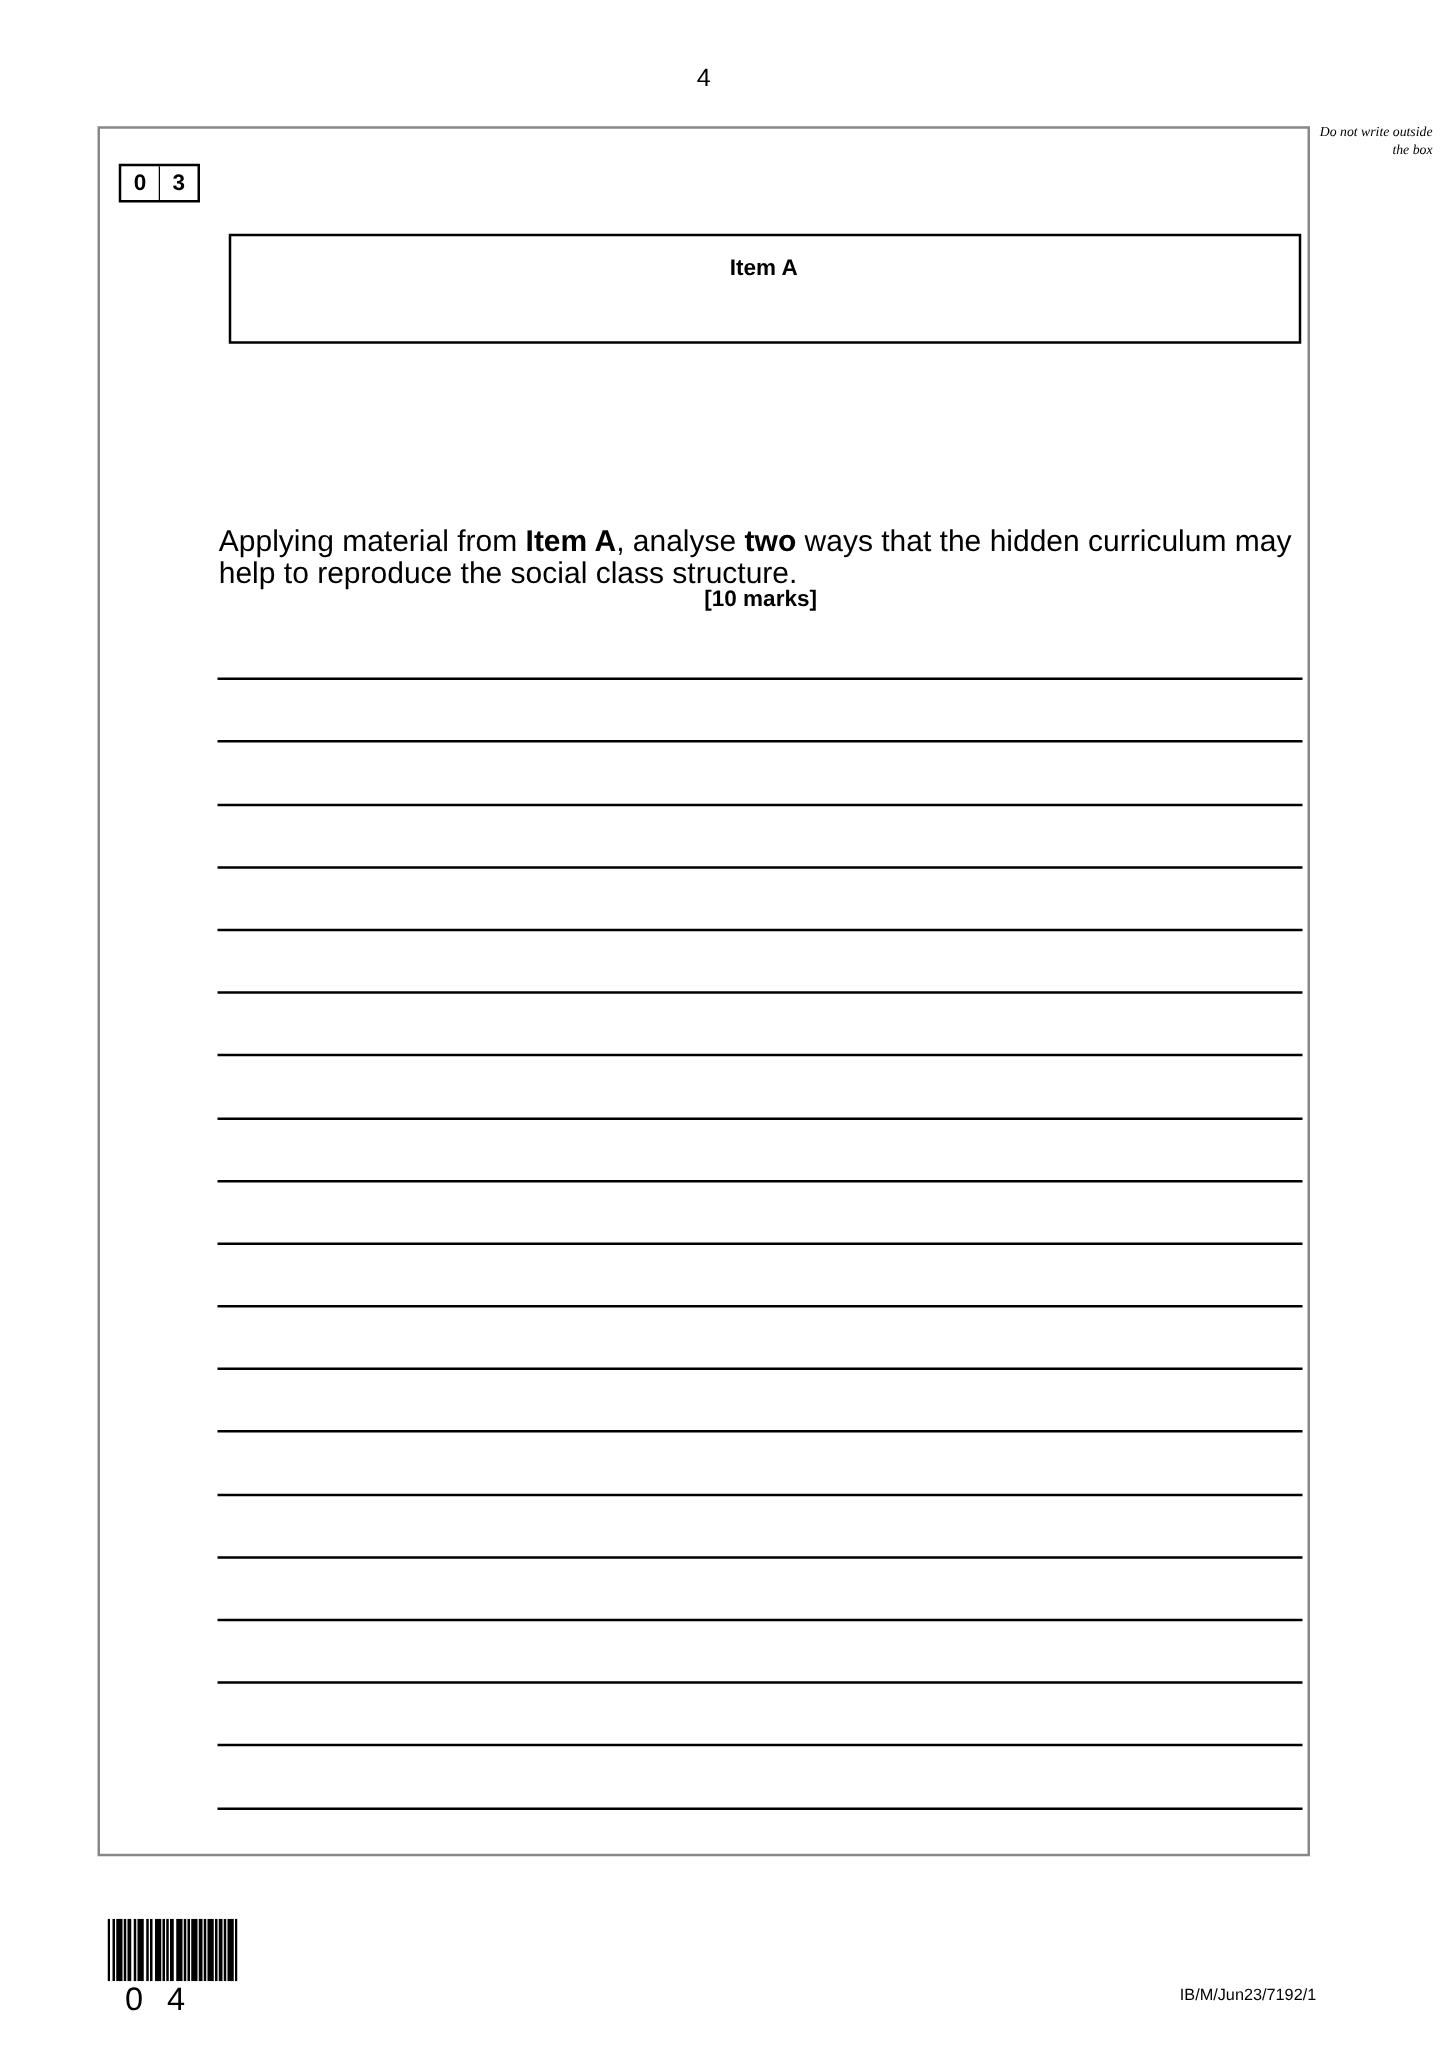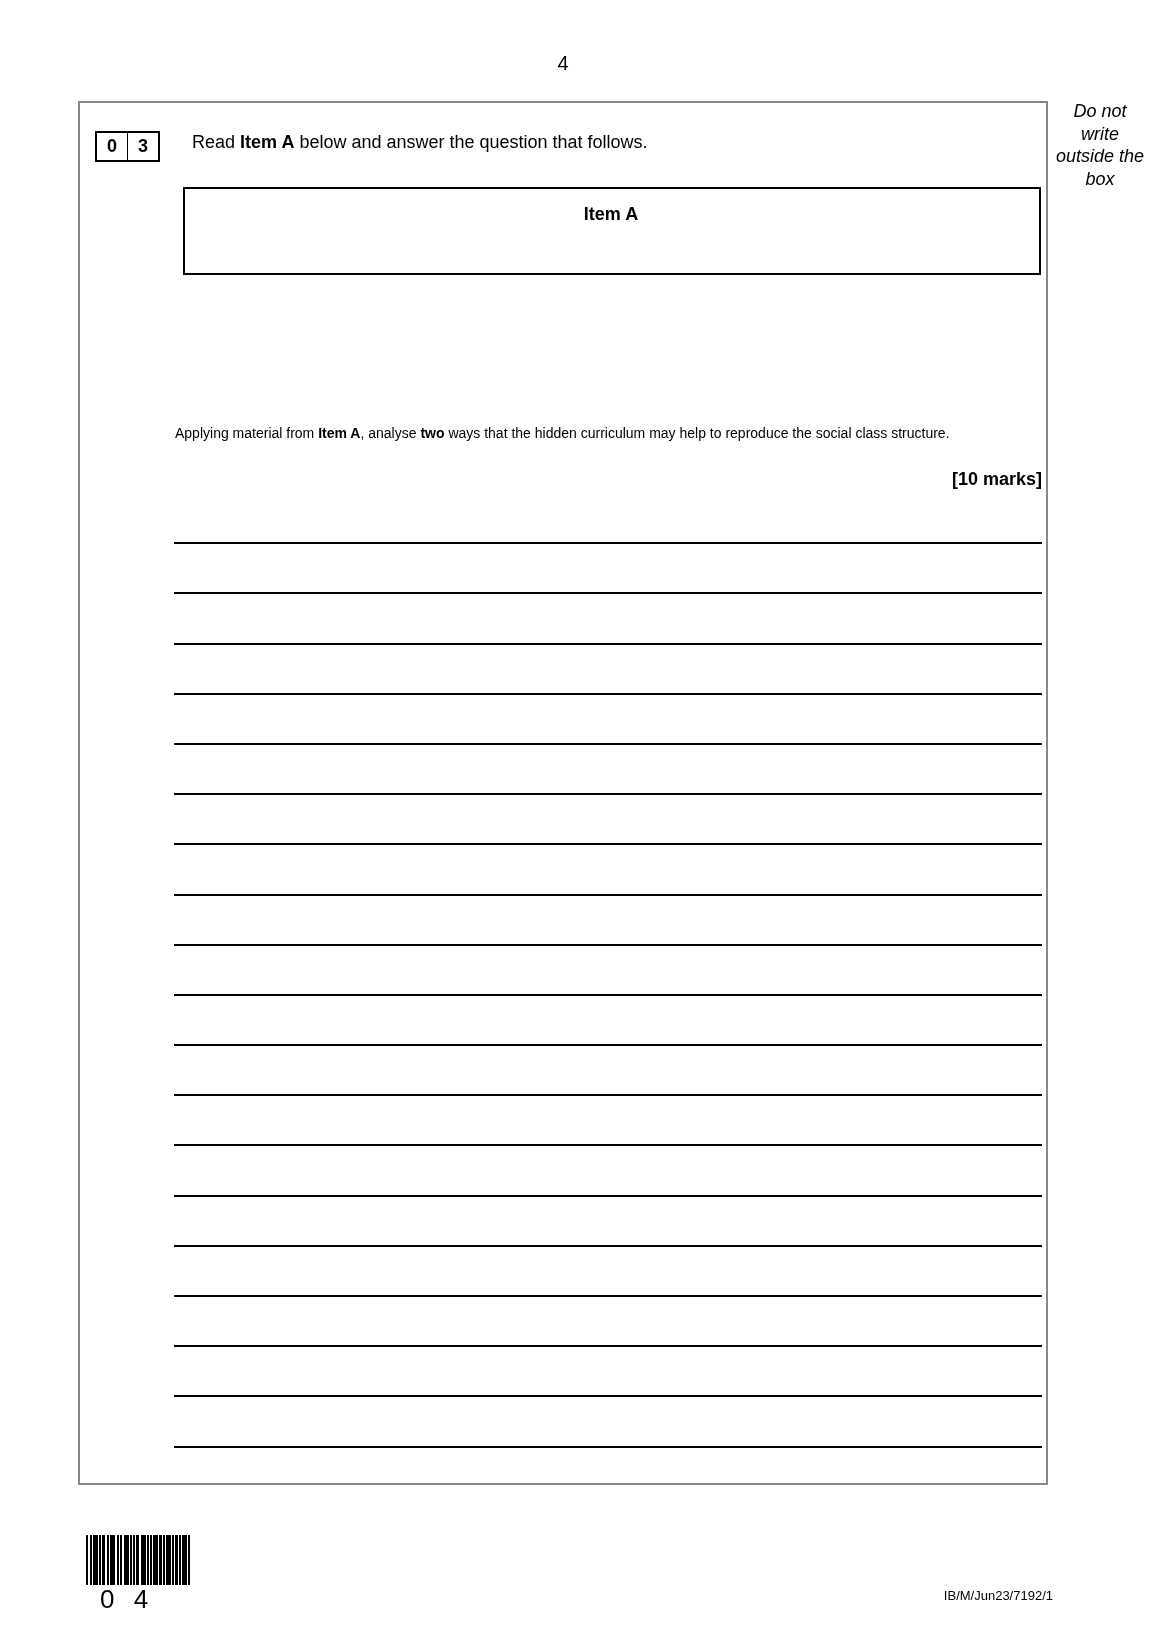--- a/index.html
+++ b/index.html
@@ -20,24 +20,25 @@
     width: 970px;
     text-align: center;
     font-size: 20px;
   }
 
   .margin-note {
     position: absolute;
     left: 1054px;
     top: 100px;
     width: 92px;
-    font-size: 18px;
+    font-size: 11px;
     line-height: 1.25;
     font-style: italic;
-    text-align: center;
+    text-align: right;
+    font-family: Liberation Serif, serif;
   }
 
   .outer-box {
     position: absolute;
     left: 78px;
     top: 101px;
     width: 970px;
     height: 1384px;
     border: 2px solid #888888;
     box-sizing: border-box;
@@ -92,30 +93,30 @@
     margin: 0 0 26px 0;
     white-space: pre-wrap;
   }
   .item-para:last-child { margin-bottom: 0; }
 
   .prompt {
     position: absolute;
     left: 95px;
     top: 318px;
     width: 867px;
-    font-size: 14px;
+    font-size: 24px;
     line-height: 25px;
   }
 
   .marks {
     position: absolute;
     left: 95px;
     top: 366px;
     width: 867px;
-    text-align: right;
+    text-align: center;
     font-weight: bold;
     font-size: 18px;
   }
 
   .answer-lines {
     position: absolute;
     left: 94px;
     top: 391px;
     width: 868px;
   }
@@ -157,21 +158,20 @@
 
   <div class="margin-note">Do not write outside the box</div>
 
   <div class="outer-box">
 
     <div class="qnum-box">
       <div class="qnum-cell">0</div>
       <div class="qnum-cell">3</div>
     </div>
 
-    <div class="intro-line"><span>Read </span><span class="seg-b">Item A</span><span> below and answer the question that follows.</span></div>
 
     <div class="item-box">
       <div class="item-title">Item A</div>
     </div>
 
     <div class="prompt"><span>Applying material from </span><span class="seg-b">Item A</span><span>, analyse </span><span class="seg-b">two</span><span> ways that the hidden curriculum may help to reproduce the social class structure.</span></div>
 
     <div class="marks">[10 marks]</div>
 
     <div class="answer-lines">

